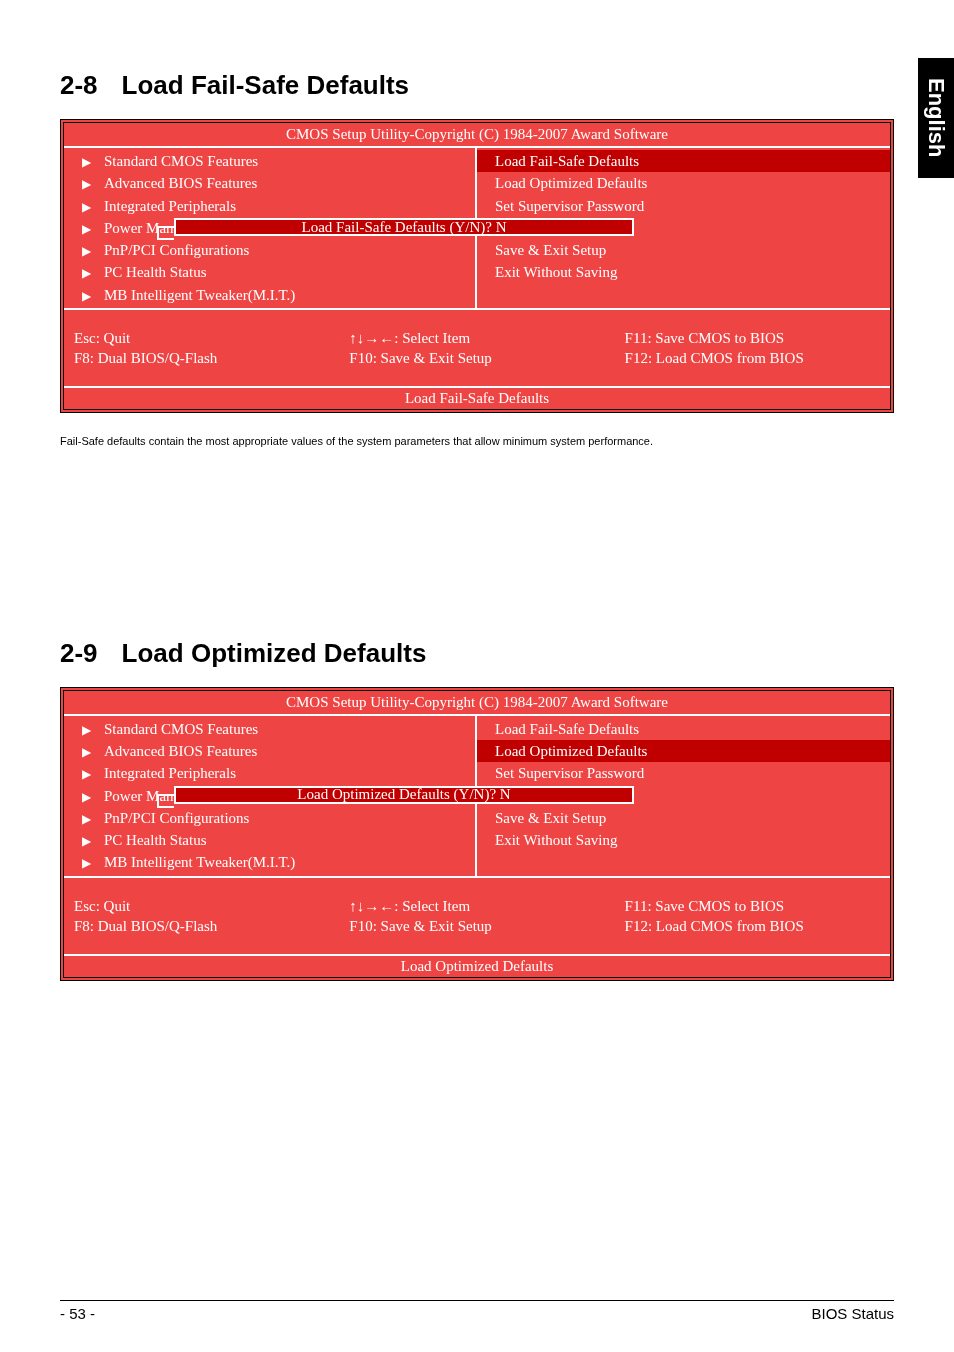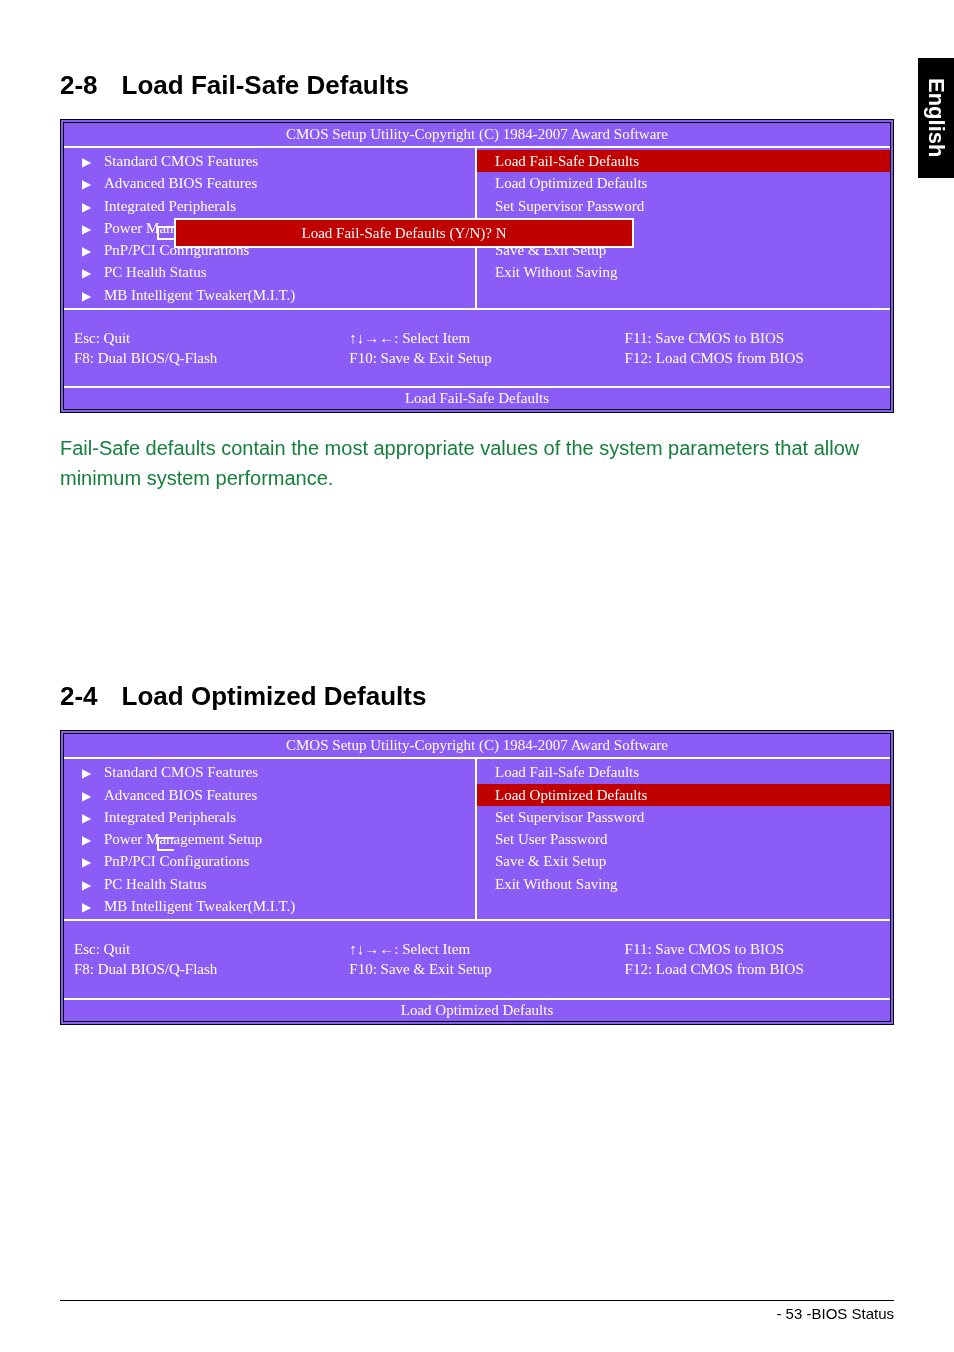--- a/index.html
+++ b/index.html
@@ -32,21 +32,21 @@
     text-orientation: mixed;
   }
   .section-heading {
     font-size: 26px;
     font-weight: bold;
     margin: 10px 0 18px 0;
   }
   .sec-num { margin-right: 24px; }
   .bios-box {
     border: 4px double #000;
-    background: #8b5cf6;
+    background: #ef4444;
     color: #fff;
     font-family: "Times New Roman", Times, serif;
     font-size: 15px;
     margin-bottom: 20px;
   }
   .bios-title {
     text-align: center;
     border-bottom: 2px solid #fff;
     padding: 3px 0;
   }
@@ -71,21 +71,21 @@
     top: 4px;
     font-size: 12px;
   }
   .menu-row.sel { background: #c00000; }
   .col-right .menu-row { padding-left: 18px; }
   .dialog-overlay {
     position: absolute;
     left: 110px;
     top: 70px;
     width: 460px;
-    height: 30px;
+    height: 18px;
     background: #c00000;
     border: 2px solid #fff;
     display: flex;
     align-items: center;
     justify-content: center;
     z-index: 5;
   }
   .dialog-conn {
     position: absolute;
     left: 93px;
@@ -104,38 +104,38 @@
   .help-cell {
     width: 33.33%;
     padding: 18px 10px;
     line-height: 1.35;
   }
   .bios-footer {
     text-align: center;
     padding: 2px 0;
   }
   .body-text {
-    font-size: 20px;
-    color: #15803d;
+    font-size: 11px;
+    color: #000000;
     margin: 10px 0 18px 0;
     line-height: 1.5;
   }
   .section-gap { height: 160px; }
   .page-footer {
     position: absolute;
     bottom: 30px;
     left: 60px;
     right: 60px;
     border-top: 1px solid #000;
     padding-top: 4px;
     font-size: 15px;
     display: flex;
     justify-content: space-between;
   }
-  .pf-center { flex: 1; text-align: right; }
+  .pf-center { flex: 1; text-align: left; }
 </style>
 </head>
 <body>
 
 <div class="page">
   <div class="side-tab">English</div>
 
   <h2 class="section-heading">
     <span class="sec-num">2-8</span><span>Load Fail-Safe Defaults</span>
   </h2>
@@ -180,21 +180,21 @@
       </div>
     </div>
     <div class="bios-footer">Load Fail-Safe Defaults</div>
   </div>
 
   <p class="body-text">Fail-Safe defaults contain the most appropriate values of the system parameters that allow minimum system performance.</p>
 
   <div class="section-gap"></div>
 
   <h2 class="section-heading">
-    <span class="sec-num">2-4</span><span>Load Optimized Defaults</span>
+    <span class="sec-num">2-9</span><span>Load Optimized Defaults</span>
   </h2>
 
   <div class="bios-box">
     <div class="bios-title">CMOS Setup Utility-Copyright (C) 1984-2007 Award Software</div>
     <div class="bios-columns">
       <div class="col-left">
         <div class="menu-row"><span class="tri">▶</span><span>Standard CMOS Features</span></div>
         <div class="menu-row"><span class="tri">▶</span><span>Advanced BIOS Features</span></div>
         <div class="menu-row"><span class="tri">▶</span><span>Integrated Peripherals</span></div>
         <div class="menu-row"><span class="tri">▶</span><span>Power Management Setup</span></div>
@@ -204,20 +204,23 @@
       </div>
       <div class="col-right">
         <div class="menu-row"><span>Load Fail-Safe Defaults</span></div>
         <div class="menu-row sel"><span>Load Optimized Defaults</span></div>
         <div class="menu-row"><span>Set Supervisor Password</span></div>
         <div class="menu-row"><span>Set User Password</span></div>
         <div class="menu-row"><span>Save &amp; Exit Setup</span></div>
         <div class="menu-row"><span>Exit Without Saving</span></div>
       </div>
       <div class="dialog-conn"></div>
+      <div class="dialog-overlay">
+        <span>Load Optimized Defaults (Y/N)? N</span>
+      </div>
     </div>
     <div class="help-row">
       <div class="help-cell">
         <div>Esc: Quit</div>
         <div>F8: Dual BIOS/Q-Flash</div>
       </div>
       <div class="help-cell">
         <div>↑↓→←: Select Item</div>
         <div>F10: Save &amp; Exit Setup</div>
       </div>

